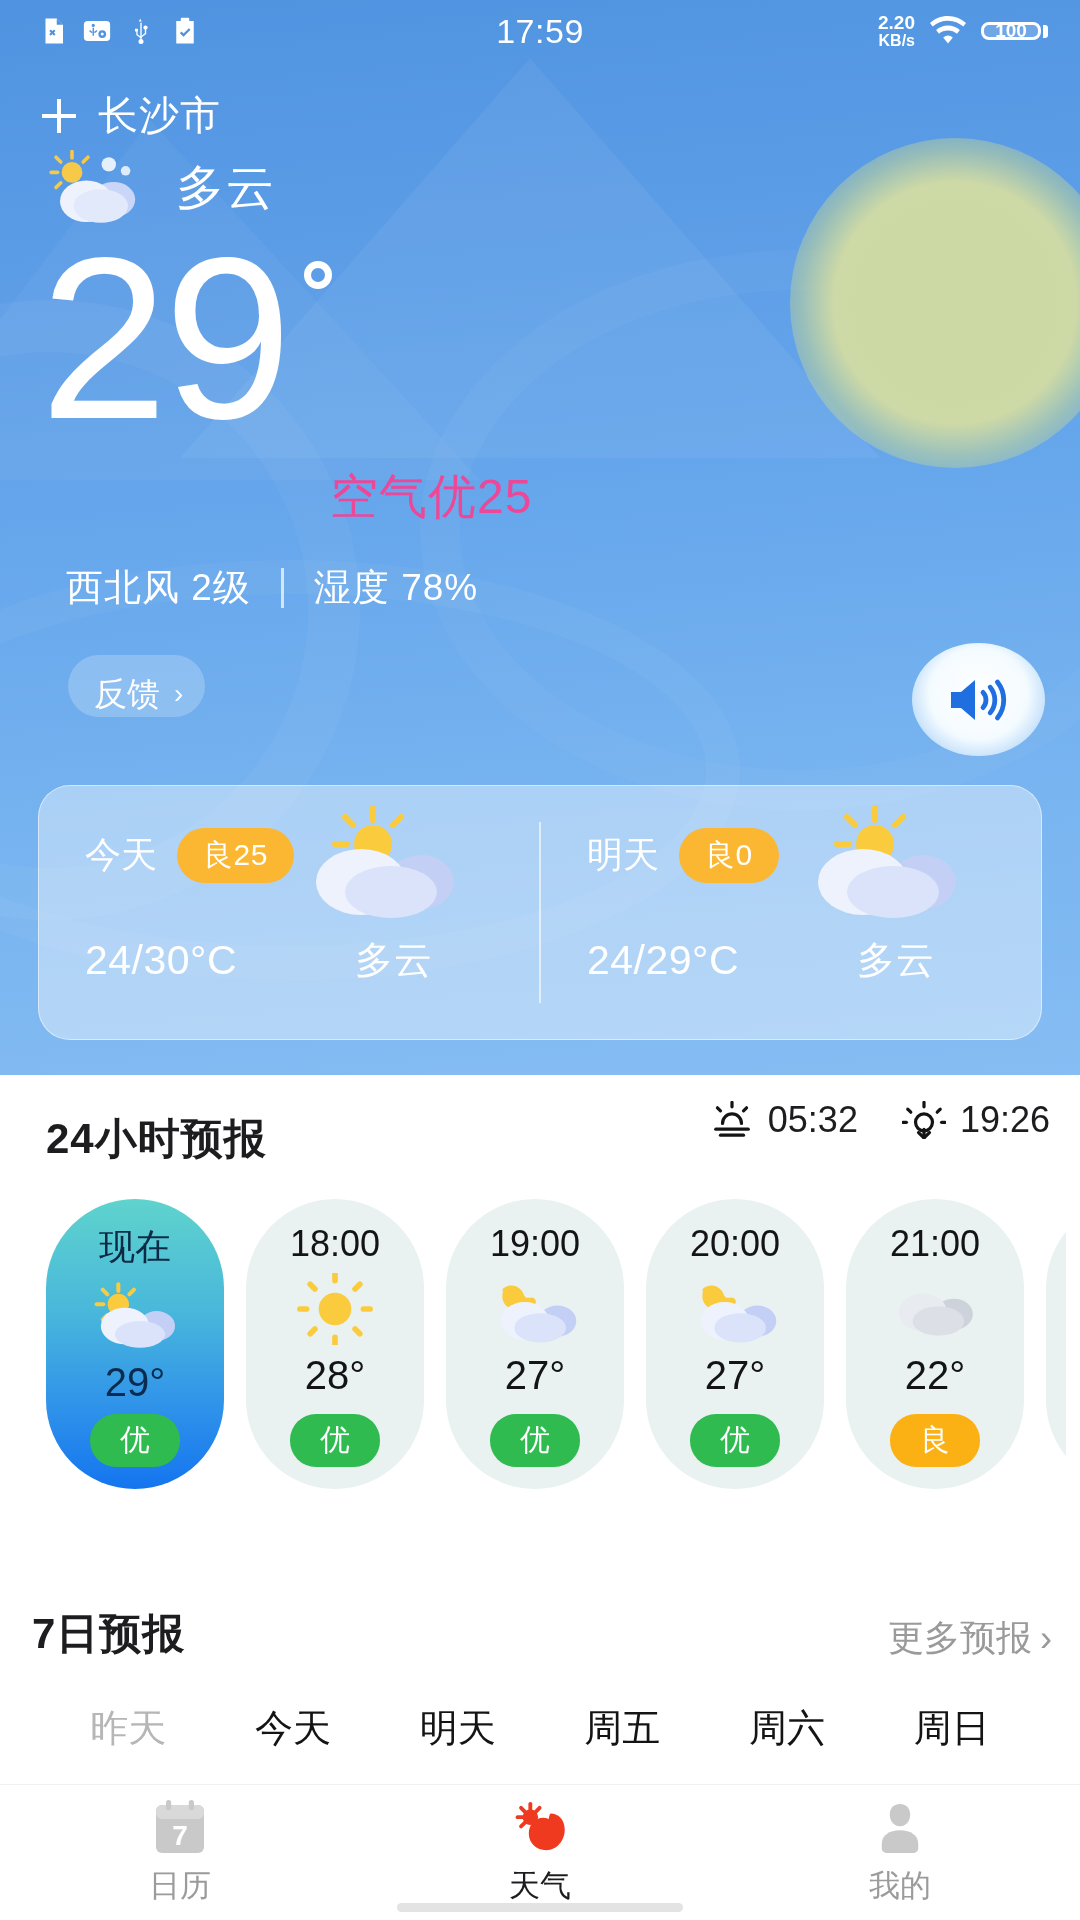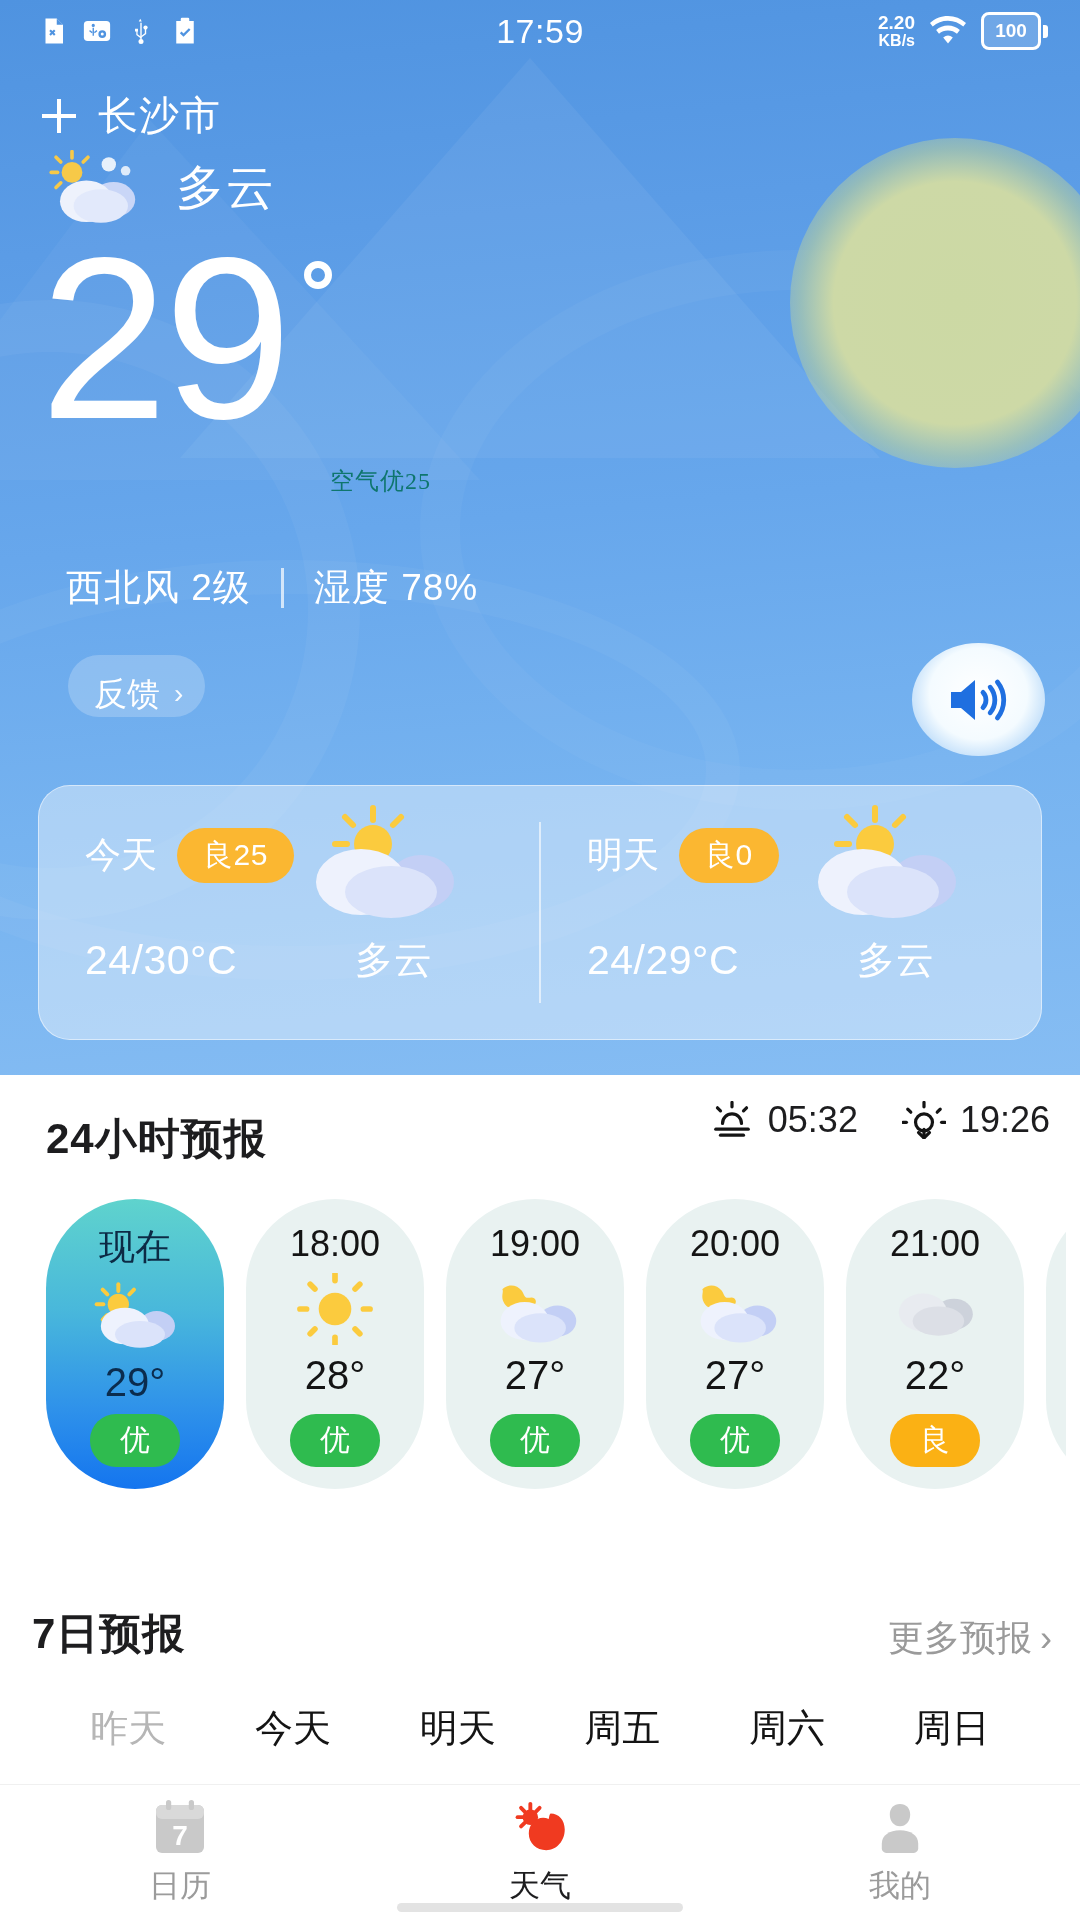--- a/index.html
+++ b/index.html
@@ -55,21 +55,21 @@
   }
   .sb-right { margin-left:auto; margin-right:32px;
     display:flex; align-items:center; gap:14px; }
   .netspeed { text-align:right; line-height:1.02; }
   .netspeed .n1 { font-size:19px; font-weight:700; display:block; }
   .netspeed .n2 { font-size:16px; font-weight:700; display:block; }
   .battery {
     display:flex; align-items:center;
   }
   .batt-body {
-    width:60px; height:38px; border:3px solid #ffffff; border-radius:8px;
+    width:60px; height:18px; border:3px solid #ffffff; border-radius:8px;
     display:flex; align-items:center; justify-content:center;
     font-size:19px; font-weight:700; color:#fff;
     background:rgba(255,255,255,0.16);
   }
   .batt-cap { width:5px; height:13px; background:#fff; border-radius:0 3px 3px 0; margin-left:2px; }
 
   
   #cityrow {
     position:absolute; left:42px; top:88px; z-index:20;
     display:flex; align-items:center; gap:22px; color:#fff;
@@ -97,21 +97,21 @@
   .big-temp {
     font-size:230px; font-weight:300; line-height:0.82; letter-spacing:-4px;
     display:inline-block; vertical-align:top;
   }
   .deg-ring {
     display:inline-block; width:28px; height:28px; border:7px solid #fff;
     border-radius:50%; vertical-align:top; margin-top:16px; margin-left:12px;
   }
   #airq {
     position:absolute; left:330px; top:465px; z-index:20;
-    color:#0f766e; font-size:24px; font-weight:400; letter-spacing:1px;font-family:Liberation Serif, serif;
+    color:#ec4899; font-size:48px; font-weight:400; letter-spacing:1px;
   }
 
   
   #windrow {
     position:absolute; left:66px; top:563px; z-index:20;
     display:flex; align-items:center; color:#fff;
     font-size:37px; font-weight:400; letter-spacing:1px;
   }
   .vbar { width:3px; height:40px; background:rgba(255,255,255,0.7); margin:0 30px; }
 

